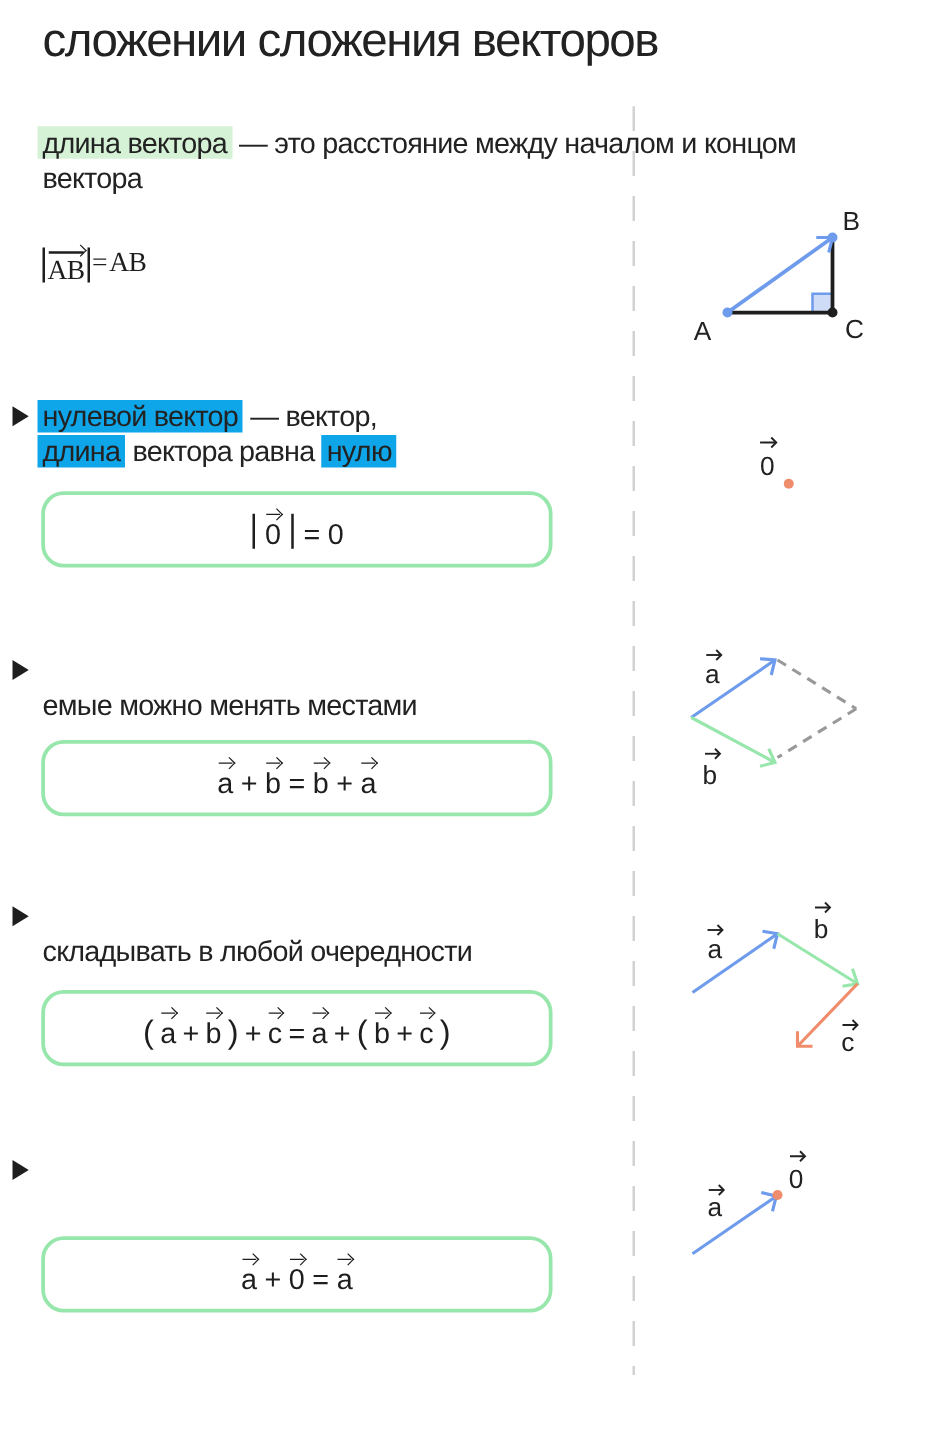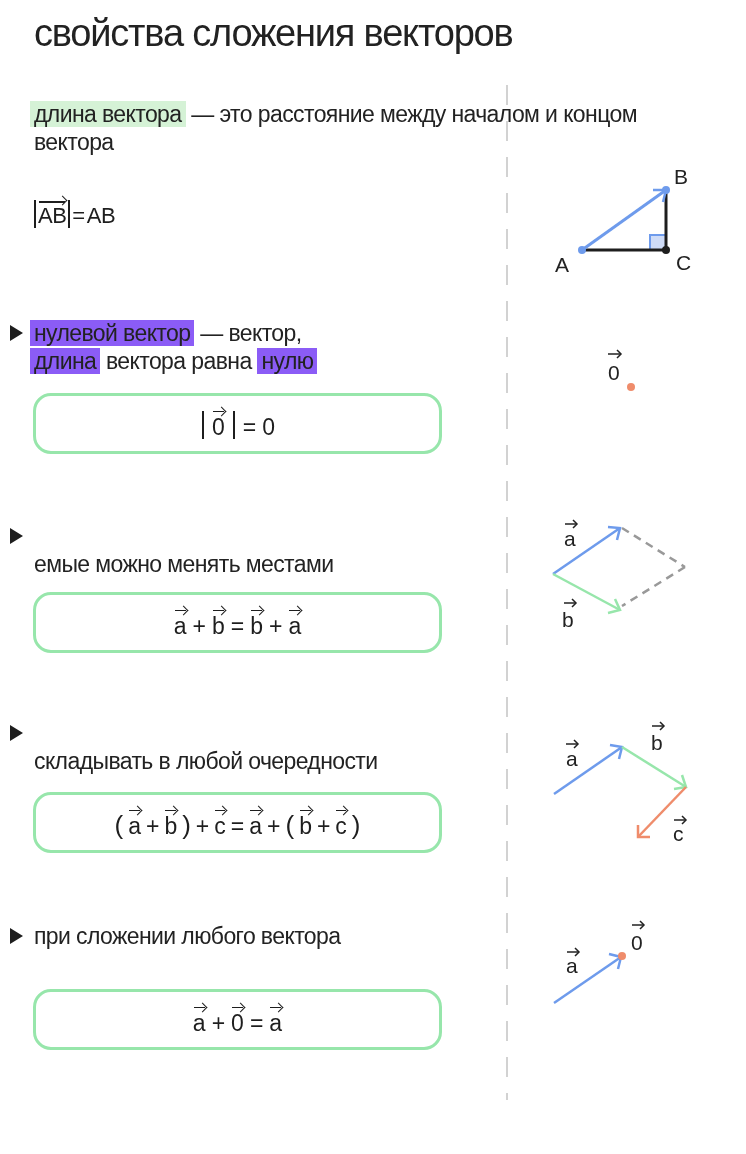--- a/index.html
+++ b/index.html
@@ -17,21 +17,21 @@
   .divider {
     position: absolute; left: 506px; top: 85px; width: 2px; height: 1015px;
     background: repeating-linear-gradient(to bottom, #d2d2d2 0 20px, transparent 20px 36px);
   }
   .text-block {
     position: absolute;
     font-size: 23px; line-height: 28px; letter-spacing: -0.6px;
     color: #222222;
   }
   .hl-green { background: #d5f2d6; padding: 0 4px; margin-left: -4px; }
-  .hl-orange { background: #8b5cf6; padding: 0 4px; }
+  .hl-orange { background: #0ea5e9; padding: 0 4px; }
   .hl-orange.first { margin-left: -4px; }
   .bullet {
     position: absolute; width: 0; height: 0;
     border-top: 8px solid transparent; border-bottom: 8px solid transparent;
     border-left: 13px solid #1e1e1e;
   }
   .formula-box {
     position: absolute; left: 33px; width: 409px; height: 61px;
     border: 3px solid #97e6ab; border-radius: 18px;
     display: flex; align-items: center; justify-content: center;
@@ -46,30 +46,30 @@
   }
   .vec::after {
     content: ""; position: absolute; right: 0; top: -1px; width: 6px; height: 6px;
     border-top: 1.5px solid #1e1e1e; border-right: 1.5px solid #1e1e1e; transform: rotate(45deg);
   }
   .op { line-height: 24px; }
   .abs-bar { display: inline-block; width: 2px; height: 28px; background: #1e1e1e; margin: 0 2px; }
   .paren { font-size: 26px; line-height: 26px; font-weight: 300; }
   .ab-formula {
     position: absolute; left: 32px; top: 198px;
-    display: flex; align-items: flex-end; font-size: 22px; letter-spacing: -0.5px;
+    display: flex; align-items: flex-start; font-size: 22px; letter-spacing: -0.5px; font-family: Liberation Serif, serif;
   }
   .ab-formula .vec::before { top: 3px; }
   svg { position: absolute; overflow: visible; }
   .diag-label { font-family: "Liberation Sans", sans-serif; font-size: 21px; fill: #222222; }
 </style>
 </head>
 <body>
 
-<div class="title">свойства сложения векторов</div>
+<div class="title">сложении сложения векторов</div>
 
 <div class="divider"></div>
 
 <div class="text-block" style="left:34px; top:100px; width:680px;">
   <span class="hl-green">длина вектора</span>
   <span>— это расстояние между началом и концом</span><br>
   <span>вектора</span>
 </div>
 
 <div class="ab-formula">
@@ -192,21 +192,21 @@
   <line x1="112" y1="16" x2="124" y2="16" stroke="#222" stroke-width="1.5"></line>
   <polyline points="120,12 124,16 120,20" fill="none" stroke="#222" stroke-width="1.5"></polyline>
   <text class="diag-label" x="111" y="40">b</text>
   <line x1="134" y1="110" x2="146" y2="110" stroke="#222" stroke-width="1.5"></line>
   <polyline points="142,106 146,110 142,114" fill="none" stroke="#222" stroke-width="1.5"></polyline>
   <text class="diag-label" x="133" y="131">c</text>
 </svg>
 
 <div class="bullet" style="left:10px; top:928px;"></div>
 <div class="text-block" style="left:34px; top:922px;">
-  <span>при сложении любого вектора</span><br>
+  <br>
 </div>
 
 <div class="formula-box" style="top:989px;">
   <div class="formula">
     <span class="vec">a</span>
     <span class="op">+</span>
     <span class="vec">0</span>
     <span class="op">=</span>
     <span class="vec">a</span>
   </div>

